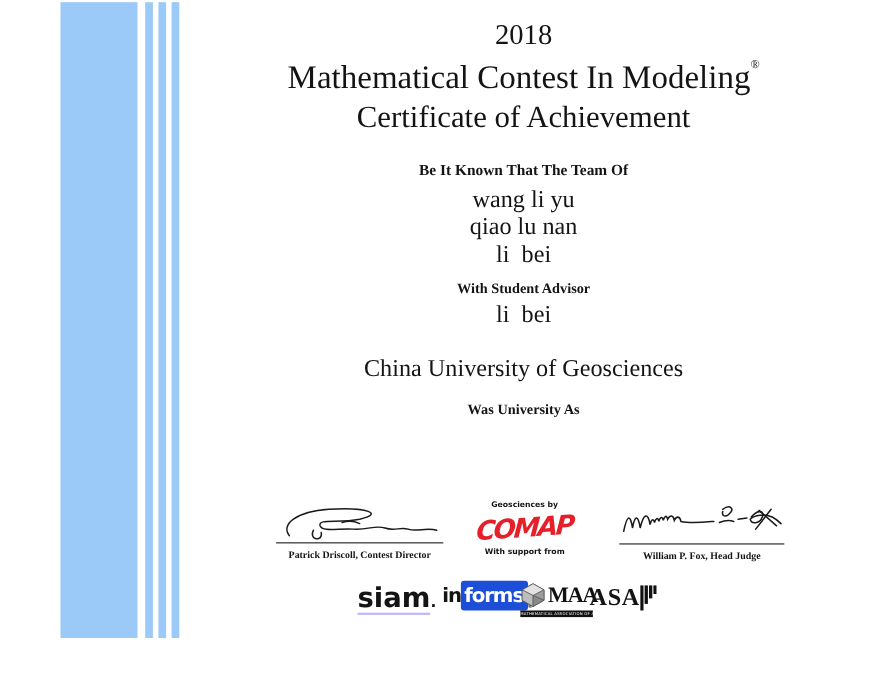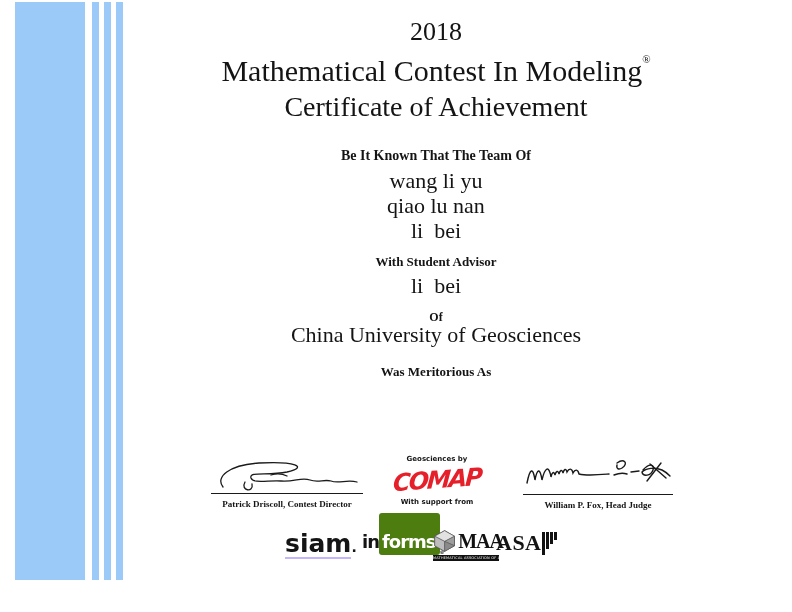--- a/index.html
+++ b/index.html
@@ -1,21 +1,21 @@
 <!DOCTYPE html>
 <html style="--stripe-blue: #9BC9F8; --comap-red: #E5202A; --ink: #141414;"><head>
 <meta charset="utf-8">
 <style>
   html,body{margin:0;padding:0;}
   body{
     width:792px;height:612px;position:relative;overflow:hidden;
     background:#ffffff;color:var(--ink,#141414);
     font-family:"Liberation Serif", serif;
   }
-  .page{position:absolute;inset:0;}
+  .page{position:absolute;inset:0;margin-left:40px;}
 
   
   .stripe{position:absolute;top:2px;height:578px;background:var(--stripe-blue,#9BC9F8);}
   .stripe-wide{left:15px;width:70px;}
   .stripe-t1{left:92px;width:7px;}
   .stripe-t2{left:104px;width:7px;}
   .stripe-t3{left:116px;width:7px;}
 
   
   .cline{position:absolute;left:130px;width:612px;text-align:center;line-height:1.12;}
@@ -50,21 +50,21 @@
     transform:rotate(-4deg) skewX(-8deg);line-height:1.1;
   }
 
   
   .sponsor{position:absolute;font-family:"DejaVu Sans", sans-serif;}
   .siam{left:285px;top:531px;font-size:25px;font-weight:800;letter-spacing:0px;line-height:1;}
   .siam .word{display:inline-block;border-bottom:2px solid #c4b5fd;padding-bottom:1px;}
   .siam .dot{font-size:14px;font-weight:800;}
   .informs{left:362px;top:533px;font-size:18px;font-weight:800;line-height:1;}
   .informs .in{letter-spacing:-1px;}
-  .informs .box{background:#4d7c0f;color:#fff;border-radius:3px;padding:18px 4px 3px 3px;letter-spacing:-1px;}
+  .informs .box{background:#1d4ed8;color:#fff;border-radius:3px;padding:3px 4px 3px 3px;letter-spacing:-1px;}
   .informs .reg{font-size:5px;vertical-align:-6px;}
   .maa{left:433px;top:528px;width:70px;}
   .maa-top{display:flex;align-items:center;gap:2px;font-family:Liberation Serif, serif;}
   .maa-text{font-size:20px;font-weight:800;letter-spacing:-1px;color:#111;}
   .maa-strip{margin-top:1px;background:#111;color:#fff;font-size:3.5px;letter-spacing:.2px;
              text-align:center;padding:1px 0;white-space:nowrap;overflow:hidden;width:66px;}
   .asa{left:496px;top:532px;display:flex;align-items:flex-start;}
   .asa-text{font-family:"Liberation Serif", serif;font-size:22px;font-weight:bold;letter-spacing:0.5px;line-height:1;}
 </style>
 </head>
@@ -87,24 +87,23 @@
 
   <div class="cline team-names">
     <div class="pre">wang li yu</div>
     <div class="pre">qiao lu nan</div>
     <div class="pre">li  bei</div>
   </div>
 
   <div class="cline small-label advisor-intro">With Student Advisor</div>
   <div class="cline advisor-name pre">li  bei</div>
 
-  <div class="cline of-label">Of</div>
   <div class="cline institution">China University of Geosciences</div>
 
-  <div class="cline small-label designation-intro">Was Meritorious As</div>
+  <div class="cline small-label designation-intro">Was University As</div>
 
   <div class="sig-left">
     <svg class="scrawl" width="152" height="40" viewBox="0 0 152 40">
       <g fill="none" stroke="#1a1a1a" stroke-width="1.3" stroke-linecap="round">
         <path d="M12,34 C4,24 18,12 48,10 C84,8 98,14 76,19 C56,23 38,18 40,25 C42,31 58,27 70,28 C84,29 90,24 99,27 C107,30 113,26 120,28 C128,31 136,26 146,29"></path>
         <path d="M34,29 C29,38 43,40 41,31"></path>
         <path d="M60,22 C66,20 72,21 76,23"></path>
       </g>
     </svg>
     <div class="sig-caption">Patrick Driscoll, Contest Director</div>

